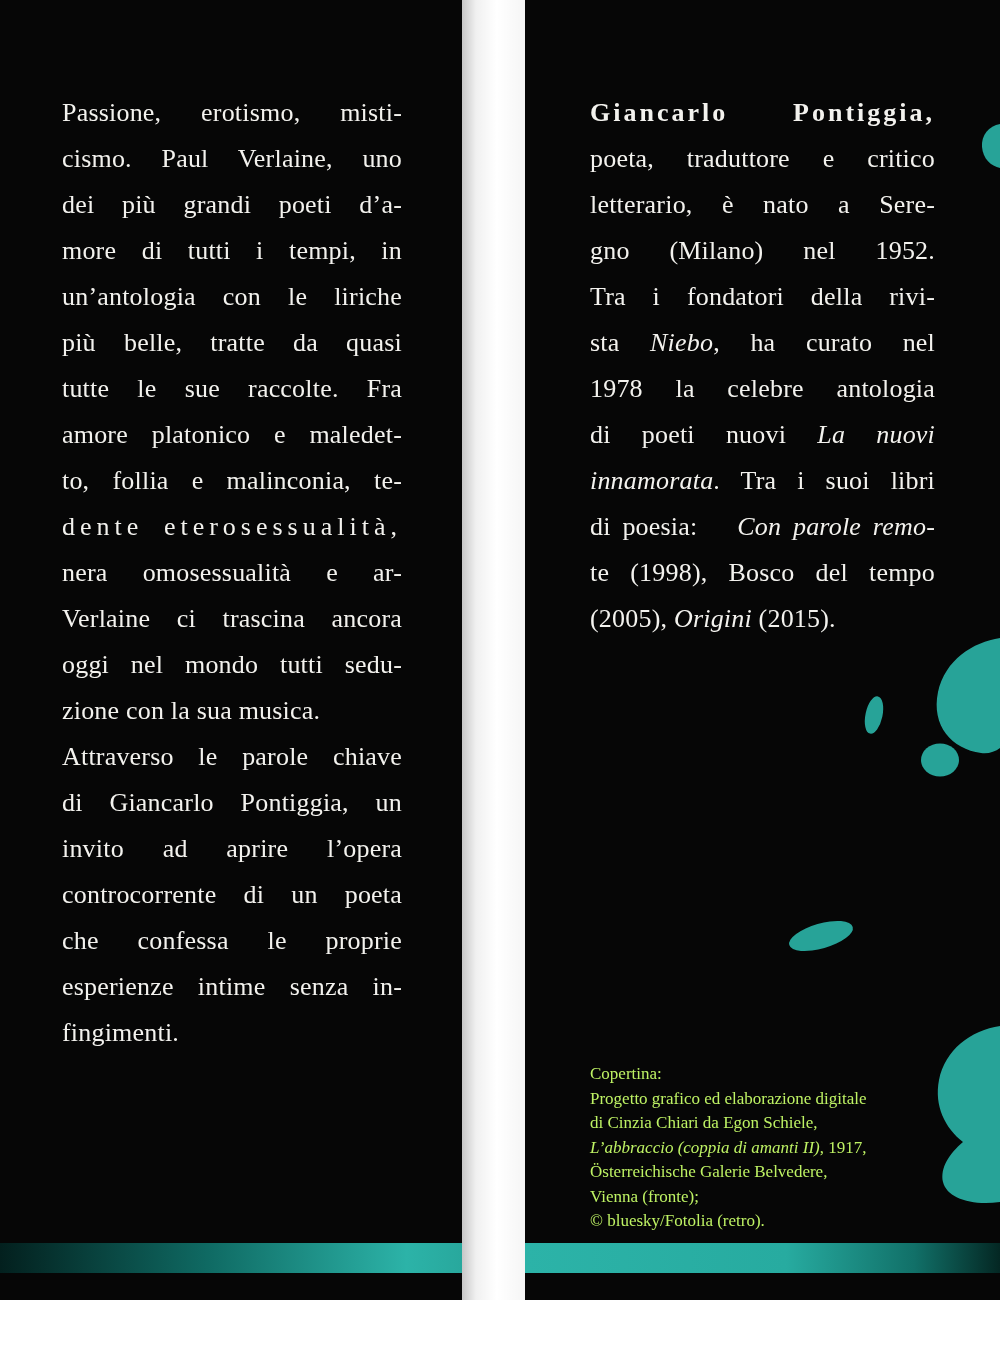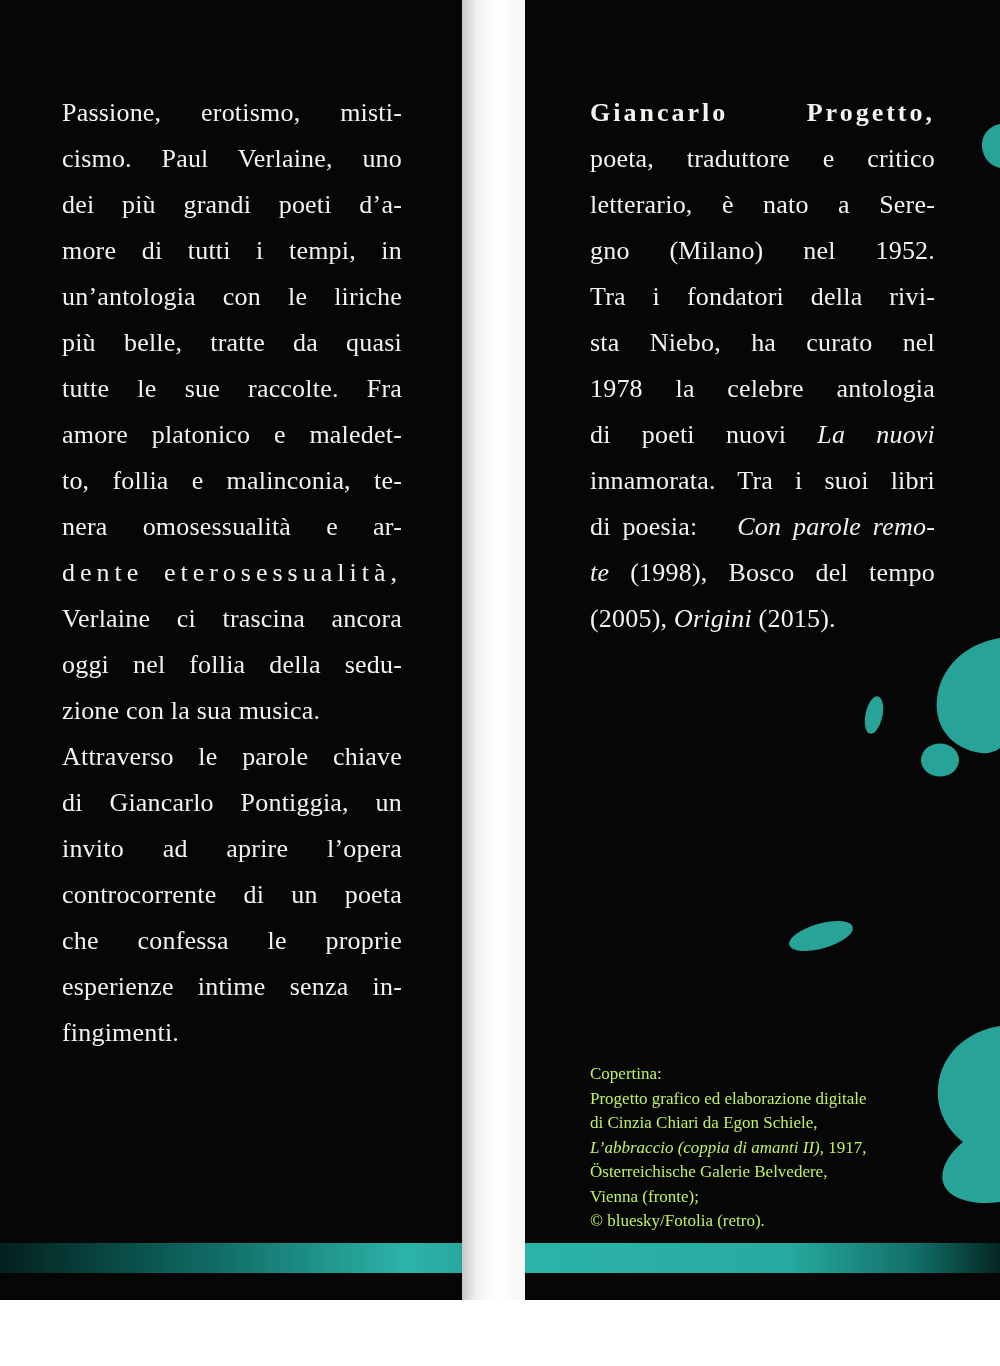--- a/index.html
+++ b/index.html
@@ -109,24 +109,24 @@
     <div id="front-flap-text" class="flap-text">
         <div class="line"><span>Passione, erotismo, misti-</span></div>
         <div class="line"><span>cismo. Paul Verlaine, uno</span></div>
         <div class="line"><span>dei più grandi poeti d’a-</span></div>
         <div class="line"><span>more di tutti i tempi, in</span></div>
         <div class="line"><span>un’antologia con le liriche</span></div>
         <div class="line"><span>più belle, tratte da quasi</span></div>
         <div class="line"><span>tutte le sue raccolte. Fra</span></div>
         <div class="line"><span>amore platonico e maledet-</span></div>
         <div class="line"><span>to, follia e malinconia, te-</span></div>
+        <div class="line" style="letter-spacing: 5px;"><span>dente eterosessualità,</span></div>
         <div class="line"><span>nera omosessualità e ar-</span></div>
-        <div class="line" style="letter-spacing: 5px;"><span>dente eterosessualità,</span></div>
         <div class="line"><span>Verlaine ci trascina ancora</span></div>
-        <div class="line"><span>oggi nel follia della sedu-</span></div>
+        <div class="line"><span>oggi nel mondo tutti sedu-</span></div>
         <div class="line line-end"><span>zione con la sua musica.</span></div>
         <div class="line"><span>Attraverso le parole chiave</span></div>
         <div class="line"><span>di Giancarlo Pontiggia, un</span></div>
         <div class="line"><span>invito ad aprire l’opera</span></div>
         <div class="line"><span>controcorrente di un poeta</span></div>
         <div class="line"><span>che confessa le proprie</span></div>
         <div class="line"><span>esperienze intime senza in-</span></div>
         <div class="line line-end"><span>fingimenti.</span></div>
       </div>
     <div id="stripe-left" class="stripe"></div>
@@ -139,31 +139,31 @@
     <svg id="blob-layer" viewBox="0 0 475 1366">
       <path fill="#27a398" d="M475,124 C464,126 456,135 457,147 C458,159 466,166 475,168 Z"></path>
       <path fill="#27a398" d="M475,638 C448,642 420,660 413,692 C406,726 427,749 456,753 C463,754 470,752 475,748 Z"></path>
       <ellipse fill="#27a398" cx="349" cy="715" rx="8.5" ry="19" transform="rotate(12 349 715)"></ellipse>
       <ellipse fill="#27a398" cx="415" cy="760" rx="19" ry="16.5"></ellipse>
       <ellipse fill="#27a398" cx="296" cy="936" rx="33" ry="12.5" transform="rotate(-16 296 936)"></ellipse>
       <path fill="#27a398" d="M475,1026 C446,1030 420,1050 414,1080 C409,1106 420,1128 438,1142 C424,1154 415,1168 418,1182 C422,1198 446,1206 475,1202 Z"></path>
     </svg>
 
     <div id="author-bio-text" class="flap-text">
-        <div class="line" style="letter-spacing: 3px;"><span style="font-weight: 700;">Giancarlo Progetto,</span></div>
+        <div class="line" style="letter-spacing: 3px;"><span style="font-weight: 700;">Giancarlo Pontiggia,</span></div>
         <div class="line"><span>poeta, traduttore e critico</span></div>
         <div class="line"><span>letterario, è nato a Sere-</span></div>
         <div class="line"><span>gno (Milano) nel 1952.</span></div>
         <div class="line"><span>Tra i fondatori della rivi-</span></div>
-        <div class="line"><span>sta </span><span style="">Niebo</span><span>, ha curato nel</span></div>
+        <div class="line"><span>sta </span><span style="font-style: italic;">Niebo</span><span>, ha curato nel</span></div>
         <div class="line"><span>1978 la celebre antologia</span></div>
         <div class="line"><span>di poeti nuovi </span><span style="font-style: italic;">La nuovi</span></div>
-        <div class="line"><span style="">innamorata</span><span>. Tra i suoi libri</span></div>
+        <div class="line"><span style="font-style: italic;">innamorata</span><span>. Tra i suoi libri</span></div>
         <div class="line"><span>di poesia: </span><span style="font-style: italic; margin-left: 28px;">Con parole remo-</span></div>
-        <div class="line"><span style="font-style: italic;">te</span><span> (1998), </span><span style="">Bosco del tempo</span></div>
+        <div class="line"><span style="">te</span><span> (1998), </span><span style="">Bosco del tempo</span></div>
         <div class="line line-end"><span>(2005), </span><span style="font-style: italic;">Origini</span><span> (2015).</span></div>
       </div>
 
     <div class="colophon">
         <div class="line"><span>Copertina:</span></div>
         <div class="line"><span>Progetto grafico ed elaborazione digitale</span></div>
         <div class="line"><span>di Cinzia Chiari da Egon Schiele,</span></div>
         <div class="line"><span style="font-style: italic;">L’abbraccio (coppia di amanti II)</span><span>, 1917,</span></div>
         <div class="line"><span>Österreichische Galerie Belvedere,</span></div>
         <div class="line"><span>Vienna (fronte);</span></div>

